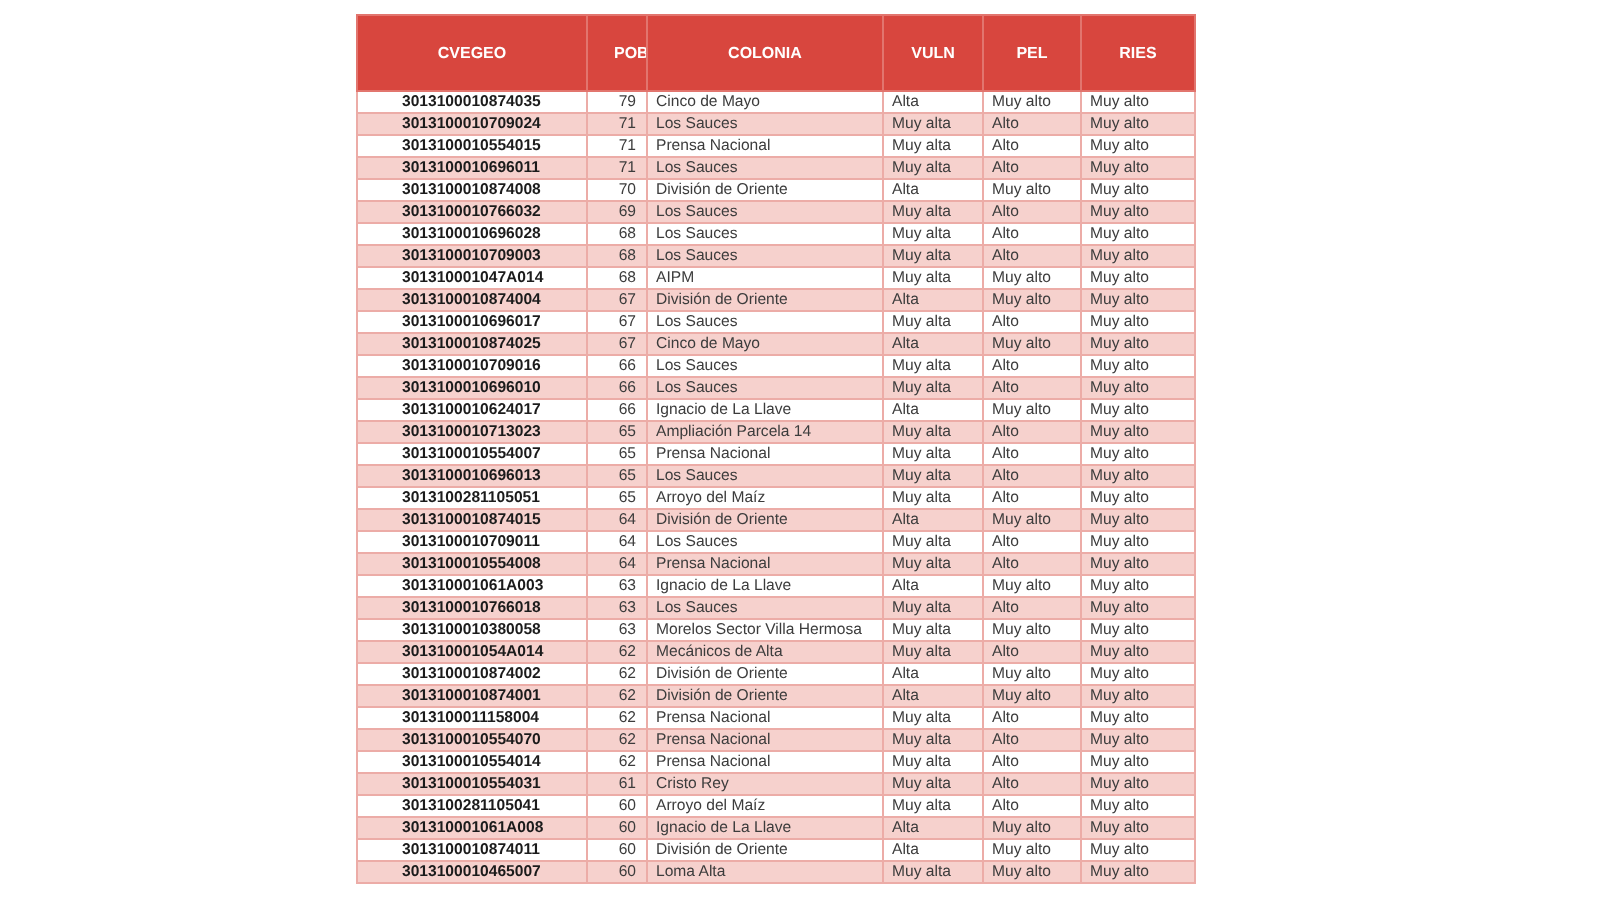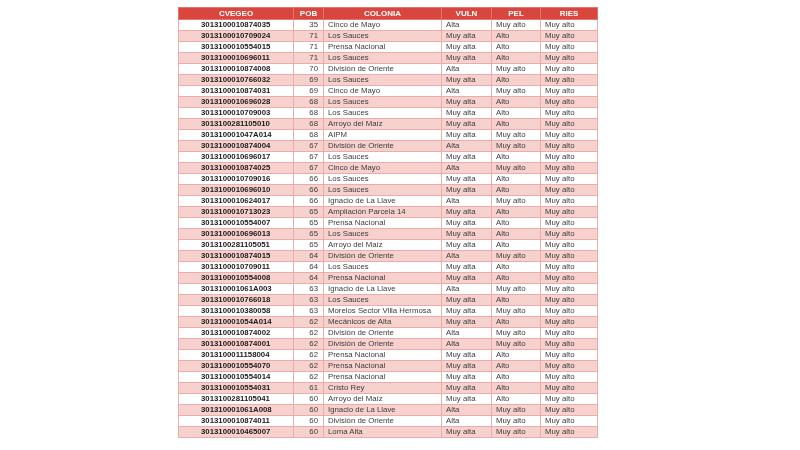--- a/index.html
+++ b/index.html
@@ -21,21 +21,21 @@
     border: 1px solid var(--outer-border, #d8736c);
   }
   .risk-table th {
     background: var(--header-bg, #d8463e);
     color: var(--header-text, #ffffff);
     font-size: 8px;
     font-weight: bold;
     height: 11px;
     line-height: 11px;
     text-align: center;
-    padding: 0;
+    padding: 13px;
     border: 1px solid var(--header-border, #e2756e);
     white-space: nowrap;
     overflow: hidden;
   }
   .risk-table td {
     font-size: 7.8px;
     color: var(--text, #3c3c3c);
     height: 10.35px;
     line-height: 10px;
     border: 1px solid var(--border, #ecaca7);
@@ -71,21 +71,21 @@
         <th>POB</th>
         <th>COLONIA</th>
         <th>VULN</th>
         <th>PEL</th>
         <th>RIES</th>
       </tr>
     </thead>
     <tbody>
         <tr>
           <td class="col-cvegeo">3013100010874035</td>
-          <td class="col-pob">35</td>
+          <td class="col-pob">79</td>
           <td class="col-colonia">Cinco de Mayo</td>
           <td class="col-vuln">Alta</td>
           <td class="col-pel">Muy alto</td>
           <td class="col-ries">Muy alto</td>
         </tr>
         <tr>
           <td class="col-cvegeo">3013100010709024</td>
           <td class="col-pob">71</td>
           <td class="col-colonia">Los Sauces</td>
           <td class="col-vuln">Muy alta</td>
@@ -118,47 +118,31 @@
         </tr>
         <tr>
           <td class="col-cvegeo">3013100010766032</td>
           <td class="col-pob">69</td>
           <td class="col-colonia">Los Sauces</td>
           <td class="col-vuln">Muy alta</td>
           <td class="col-pel">Alto</td>
           <td class="col-ries">Muy alto</td>
         </tr>
         <tr>
-          <td class="col-cvegeo">3013100010874031</td>
-          <td class="col-pob">69</td>
-          <td class="col-colonia">Cinco de Mayo</td>
-          <td class="col-vuln">Alta</td>
-          <td class="col-pel">Muy alto</td>
-          <td class="col-ries">Muy alto</td>
-        </tr>
-        <tr>
           <td class="col-cvegeo">3013100010696028</td>
           <td class="col-pob">68</td>
           <td class="col-colonia">Los Sauces</td>
           <td class="col-vuln">Muy alta</td>
           <td class="col-pel">Alto</td>
           <td class="col-ries">Muy alto</td>
         </tr>
         <tr>
           <td class="col-cvegeo">3013100010709003</td>
           <td class="col-pob">68</td>
           <td class="col-colonia">Los Sauces</td>
-          <td class="col-vuln">Muy alta</td>
-          <td class="col-pel">Alto</td>
-          <td class="col-ries">Muy alto</td>
-        </tr>
-        <tr>
-          <td class="col-cvegeo">3013100281105010</td>
-          <td class="col-pob">68</td>
-          <td class="col-colonia">Arroyo del Maíz</td>
           <td class="col-vuln">Muy alta</td>
           <td class="col-pel">Alto</td>
           <td class="col-ries">Muy alto</td>
         </tr>
         <tr>
           <td class="col-cvegeo">301310001047A014</td>
           <td class="col-pob">68</td>
           <td class="col-colonia">AIPM</td>
           <td class="col-vuln">Muy alta</td>
           <td class="col-pel">Muy alto</td>

